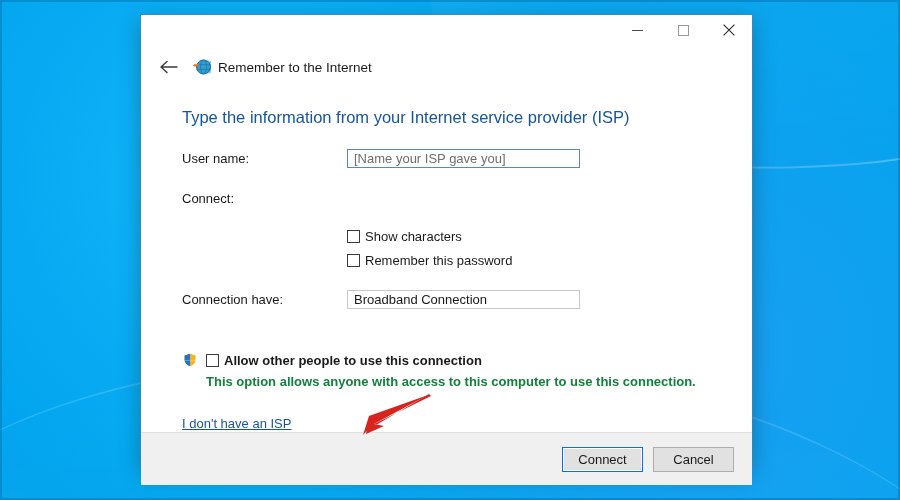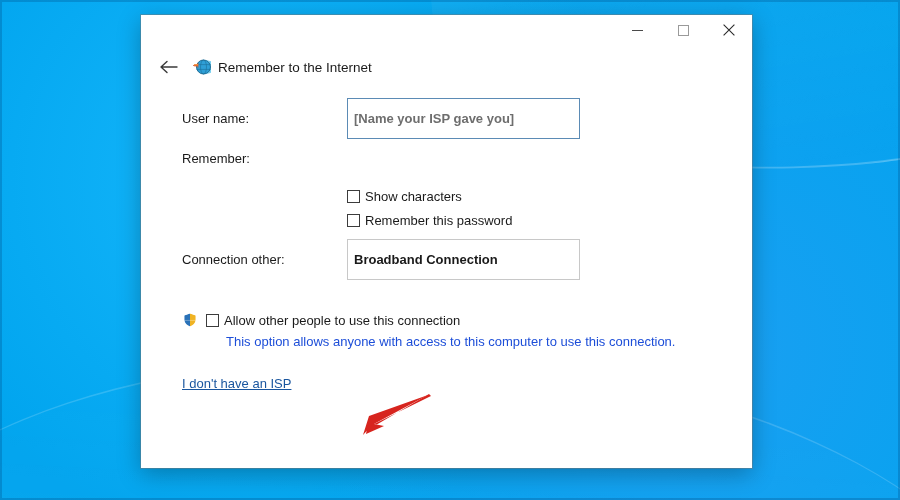--- a/index.html
+++ b/index.html
@@ -162,30 +162,29 @@
     margin-bottom: 13px;
   }
   .field-label {
     width: 165px;
     flex: 0 0 auto;
     font-size: 13px;
     color: #1a1a1a;
   }
   .textbox {
     width: 233px;
-    height: 41px;
+    height: 19px;
     box-sizing: border-box;
     border: 1px solid #c8c8c8;
     background: #ffffff;
     font-family: "Liberation Sans", sans-serif;
     font-size: 13px;
     color: #1a1a1a;
     padding: 0 6px;
     outline: none;
-    font-weight: bold;
   }
   .textbox.focused { border: 1px solid #5b8bb5; }
   .textbox::placeholder { color: #6e6e6e; opacity: 1; }
 
   .checkbox-row {
     display: flex;
     align-items: center;
     margin-left: 165px;
     height: 22px;
     margin-bottom: 2px;
@@ -204,36 +203,37 @@
     color: #1a1a1a;
     white-space: nowrap;
   }
 
   .spacer-connection { height: 13px; }
 
   
   .allow-block {
     margin: 37px 0 0 0;
     position: relative;
+    font-weight: bold;
   }
   .allow-row {
     display: flex;
     align-items: center;
     height: 20px;
   }
   .shield-icon {
     width: 16px;
     height: 16px;
     flex: 0 0 auto;
     margin-right: 8px;
   }
   .allow-desc {
-    margin: 4px 0 0 44px;
-    font-size: 13px;
-    color: #1d4ed8;
+    margin: 4px 0 0 24px;
+    font-size: 13px;
+    color: #15803d;
     white-space: nowrap;
   }
 
   .isp-link {
     display: inline-block;
     margin: 27px 4px 0 0;
     font-size: 13px;
     color: #19559e;
     text-decoration: underline;
     cursor: pointer;
@@ -326,46 +326,47 @@
           <path d="M1.2 6.2 h4.1 v1.0 h-4.1 z" fill="#f59a45"></path>
           <path d="M0 6.9 h1.4 v0.9 h-1.4 z" fill="#c24a1c"></path>
           <path d="M4.4 5.2 h1.0 v0.9 h-1.0 z M4.4 8.5 h1.0 v0.9 h-1.0 z" fill="#c9501f"></path>
         </svg>
       </span>
       <span class="window-title">Remember to the Internet</span>
     </div>
 
     <div class="body">
 
+      <div class="page-heading">Type the information from your Internet service provider (ISP)</div>
 
       <div class="form">
 
         <div class="field-row">
           <span class="field-label">User name:</span>
           <input class="textbox focused" type="text" placeholder="[Name your ISP gave you]" style="">
         </div>
 
         <div class="field-row">
-          <span class="field-label">Remember:</span>
+          <span class="field-label">Connect:</span>
         </div>
 
         <div class="checkbox-row">
           <span class="cbx"></span>
           <span class="cbx-label">Show characters</span>
         </div>
 
         <div class="checkbox-row">
           <span class="cbx"></span>
           <span class="cbx-label">Remember this password</span>
         </div>
 
         <div class="spacer-connection"></div>
 
         <div class="field-row">
-          <span class="field-label">Connection other:</span>
+          <span class="field-label">Connection have:</span>
           <input class="textbox" type="text" value="Broadband Connection" style="">
         </div>
 
         <div class="allow-block">
           <div class="allow-row">
             <span class="shield-icon">
               <svg width="16" height="16" viewBox="0 0 16 16">
                 <path d="M8 0.8 L14.4 3.0 V7.6 C14.4 11.4 11.6 14.1 8 15.2 C4.4 14.1 1.6 11.4 1.6 7.6 V3.0 Z" fill="#ffffff"></path>
                 <path d="M8 1.6 L13.6 3.5 V7.6 C13.6 10.9 11.2 13.4 8 14.4 V1.6 Z" fill="#f0b323"></path>
                 <path d="M8 1.6 L2.4 3.5 V7.6 C2.4 10.9 4.8 13.4 8 14.4 V1.6 Z" fill="#2a72b8"></path>
@@ -381,14 +382,18 @@
 
         <a class="isp-link">I don't have an ISP</a>
       </div>
 
       <svg class="annotation-arrow" viewBox="0 0 110 50">
         <path d="M95 4 L38 32 L48 34 L30 42 L33 26 L40 33 L93 2 Z" fill="#d7241e"></path>
         <path d="M92 3 L36 33 L27 43 L33 24 Z" fill="#d7241e"></path>
       </svg>
     </div>
 
+    <div class="footer">
+      <button class="btn primary">Connect</button>
+      <button class="btn">Cancel</button>
+    </div>
   </div>
 </div>
 
 </body></html>

